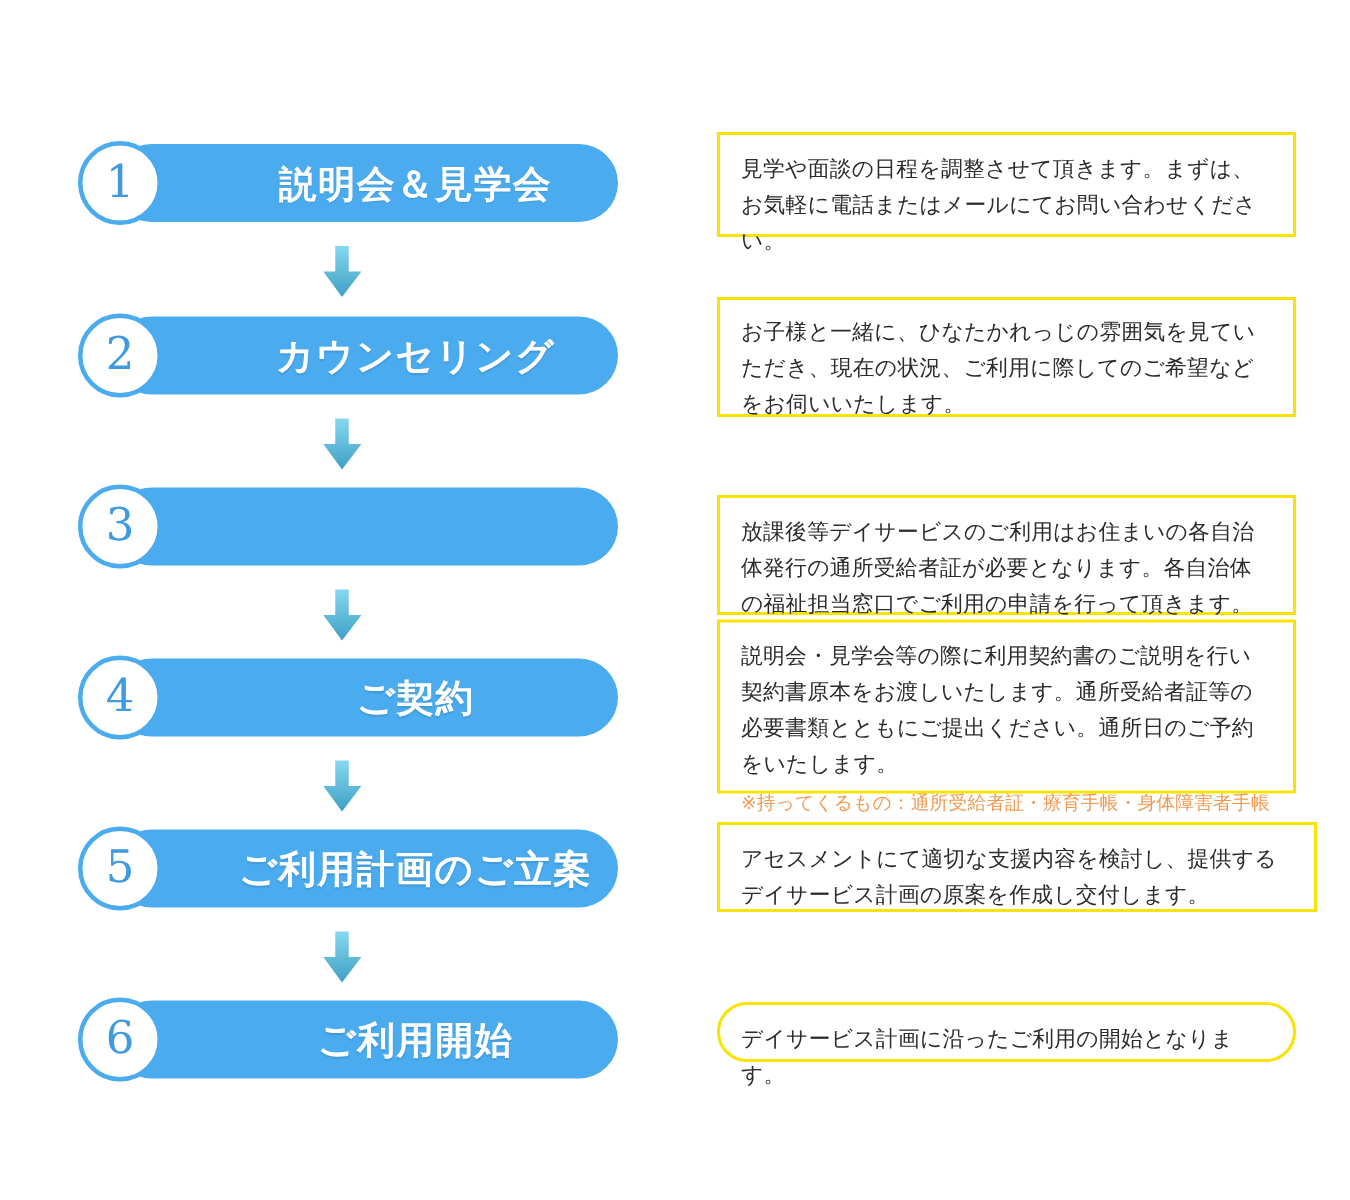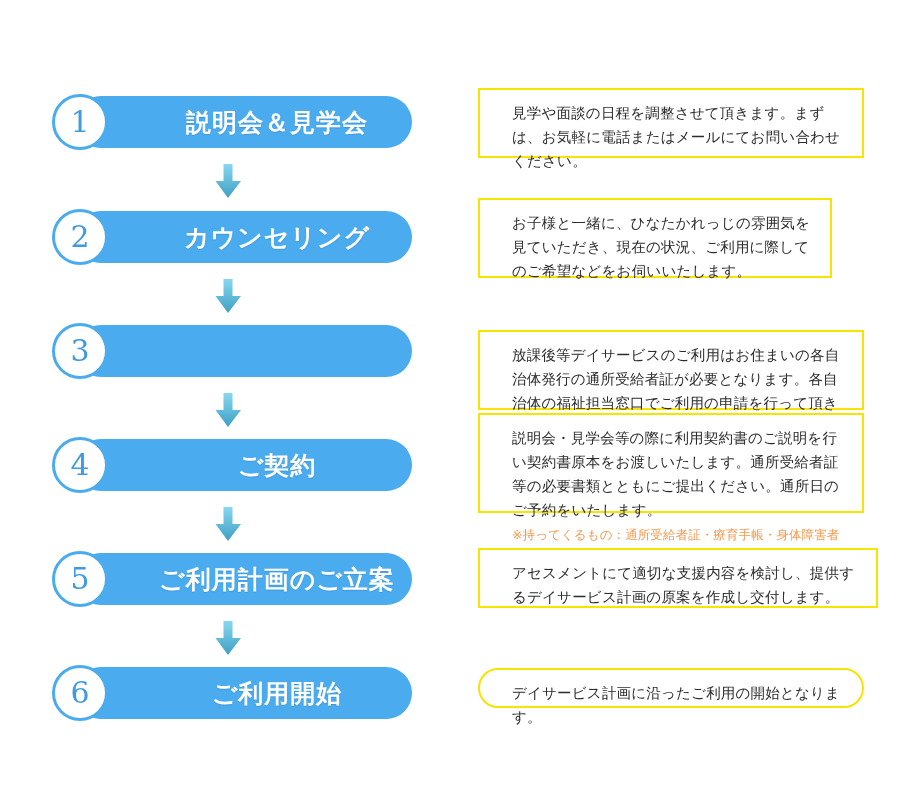--- a/index.html
+++ b/index.html
@@ -87,21 +87,21 @@
     margin-top: -1px;
   }
 
   
   .desc-box {
     position: absolute;
     left: 478px;
     background: #ffffff;
     border: 2px solid #f7e400;
     box-sizing: border-box;
-    padding: 12px 14px 11px 32px;
+    padding: 12px 14px 11px 14px;
   }
   .desc-text {
     color: #2b2b2b;
     font-size: 14.5px;
     line-height: 1.65;
     margin: 0;
     letter-spacing: 0.2px;
   }
   .desc-note {
     color: #f29a52;
@@ -152,21 +152,21 @@
 
   <div class="step-row" style="top:209px;">
     <div class="step-bar-wrap">
       <div class="step-bar"></div>
       <div class="step-title">カウンセリング</div>
       <div class="step-circle">
         <span class="step-num">2</span>
       </div>
     </div>
   </div>
-  <div class="desc-box" style="top:198px; width:354px; height:80px;">
+  <div class="desc-box" style="top:198px; width:386px; height:80px;font-family:Liberation Mono, monospace;">
     <p class="desc-text">お子様と一緒に、ひなたかれっじの雰囲気を見ていただき、現在の状況、ご利用に際してのご希望などをお伺いいたします。</p>
   </div>
 
   <div class="arrow" style="top:275px;">
     <svg width="44" height="44" viewBox="0 0 44 44">
       <defs>
         <linearGradient id="ag2" x1="0" y1="0" x2="0" y2="1">
           <stop offset="0%" stop-color="#86d8ef"></stop>
           <stop offset="100%" stop-color="#3f9fc4"></stop>
         </linearGradient>
@@ -201,21 +201,21 @@
 
   <div class="step-row" style="top:437px;">
     <div class="step-bar-wrap">
       <div class="step-bar"></div>
       <div class="step-title">ご契約</div>
       <div class="step-circle">
         <span class="step-num">4</span>
       </div>
     </div>
   </div>
-  <div class="desc-box" style="top:413px; width:386px; height:100px;">
+  <div class="desc-box" style="top:413px; width:386px; height:116px;">
     <p class="desc-text">説明会・見学会等の際に利用契約書のご説明を行い契約書原本をお渡しいたします。通所受給者証等の必要書類とともにご提出ください。通所日のご予約をいたします。</p>
     <p class="desc-note">※持ってくるもの：通所受給者証・療育手帳・身体障害者手帳</p>
   </div>
 
   <div class="arrow" style="top:503px;">
     <svg width="44" height="44" viewBox="0 0 44 44">
       <defs>
         <linearGradient id="ag4" x1="0" y1="0" x2="0" y2="1">
           <stop offset="0%" stop-color="#86d8ef"></stop>
           <stop offset="100%" stop-color="#3f9fc4"></stop>

